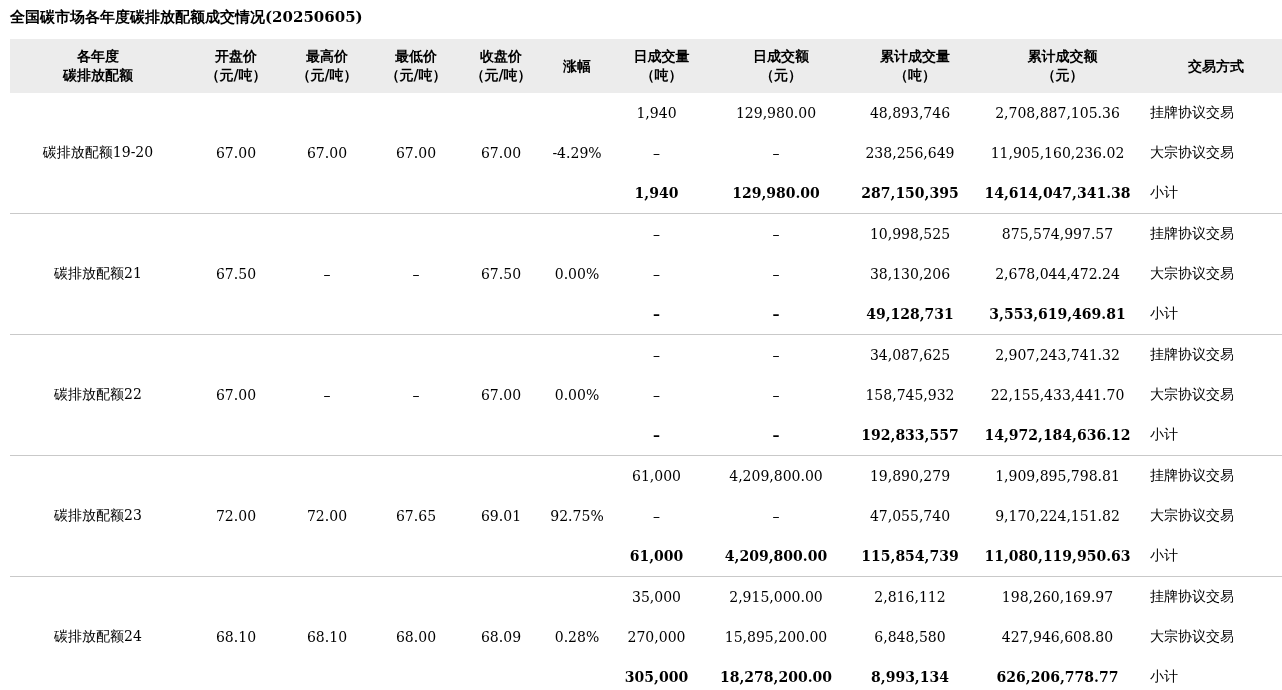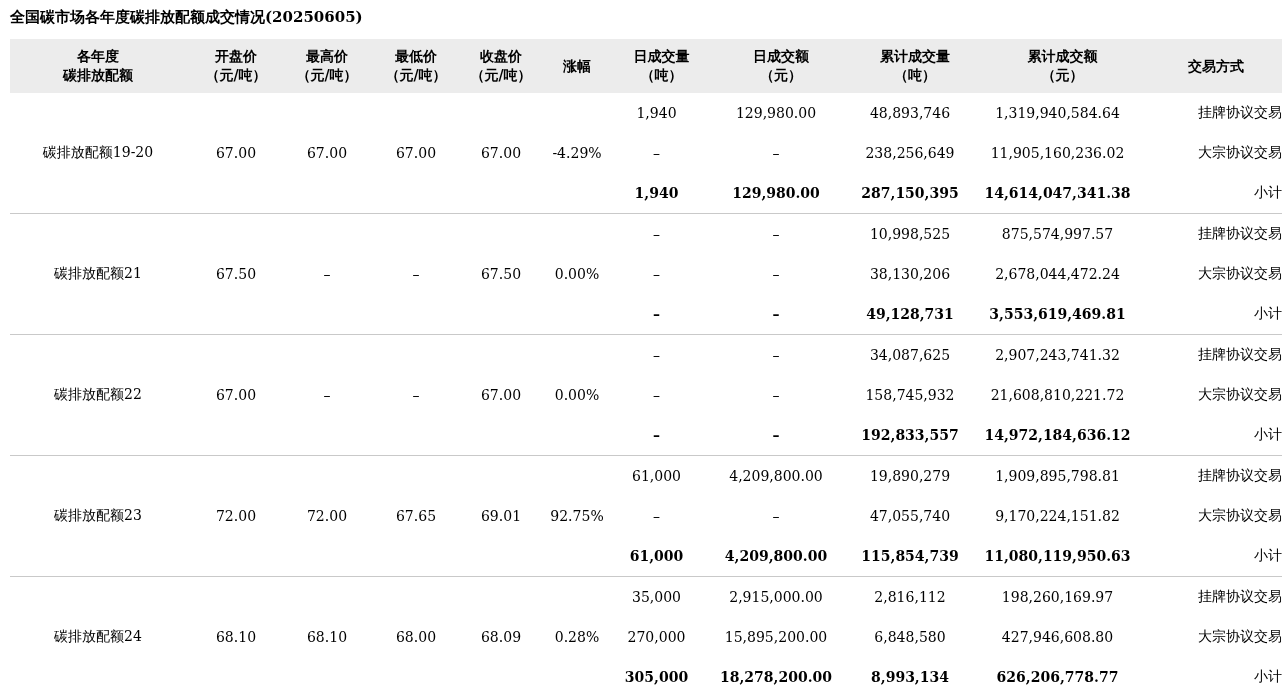--- a/index.html
+++ b/index.html
@@ -38,21 +38,21 @@
   }
   tbody td {
     height: 40px; padding: 0;
     text-align: center; vertical-align: middle;
   }
   td.gcell { border-bottom: 1px solid #c9c9c9; }
   td.gcell.no-border { border-bottom: none; }
   td.num { text-align: center; padding-right: 10px; }
   td.num.dash { text-align: center; }
   td.bold { font-weight: 700; }
-  td.method { text-align: right; }
+  td.method { text-align: left; }
   tr.group-end td { border-bottom: 1px solid #c9c9c9; }
   tr.group-end.last td { border-bottom: none; }
 </style>
 </head>
 <body>
 
 <div class="page">
   <h1 class="title">全国碳市场各年度碳排放配额成交情况(20250605)</h1>
   <table class="market-table">
     <colgroup>
@@ -114,21 +114,21 @@
         <tr>
           <td rowspan="3" class="gcell">碳排放配额19-20</td>
           <td rowspan="3" class="gcell">67.00</td>
           <td rowspan="3" class="gcell">67.00</td>
           <td rowspan="3" class="gcell">67.00</td>
           <td rowspan="3" class="gcell">67.00</td>
           <td rowspan="3" class="gcell">-4.29%</td>
           <td class="num">1,940</td>
           <td class="num">129,980.00</td>
           <td class="num">48,893,746</td>
-          <td class="num">1,319,940,584.64</td>
+          <td class="num">2,708,887,105.36</td>
           <td class="method">挂牌协议交易</td>
         </tr>
         <tr>
           <td class="num dash">–</td>
           <td class="num dash">–</td>
           <td class="num">238,256,649</td>
           <td class="num">11,905,160,236.02</td>
           <td class="method">大宗协议交易</td>
         </tr>
         <tr class="group-end">
@@ -175,21 +175,21 @@
           <td class="num dash">–</td>
           <td class="num dash">–</td>
           <td class="num">34,087,625</td>
           <td class="num">2,907,243,741.32</td>
           <td class="method">挂牌协议交易</td>
         </tr>
         <tr>
           <td class="num dash">–</td>
           <td class="num dash">–</td>
           <td class="num">158,745,932</td>
-          <td class="num">21,608,810,221.72</td>
+          <td class="num">22,155,433,441.70</td>
           <td class="method">大宗协议交易</td>
         </tr>
         <tr class="group-end">
           <td class="num dash bold">–</td>
           <td class="num dash bold">–</td>
           <td class="num bold">192,833,557</td>
           <td class="num bold">14,972,184,636.12</td>
           <td class="method">小计</td>
         </tr>
         <tr>

